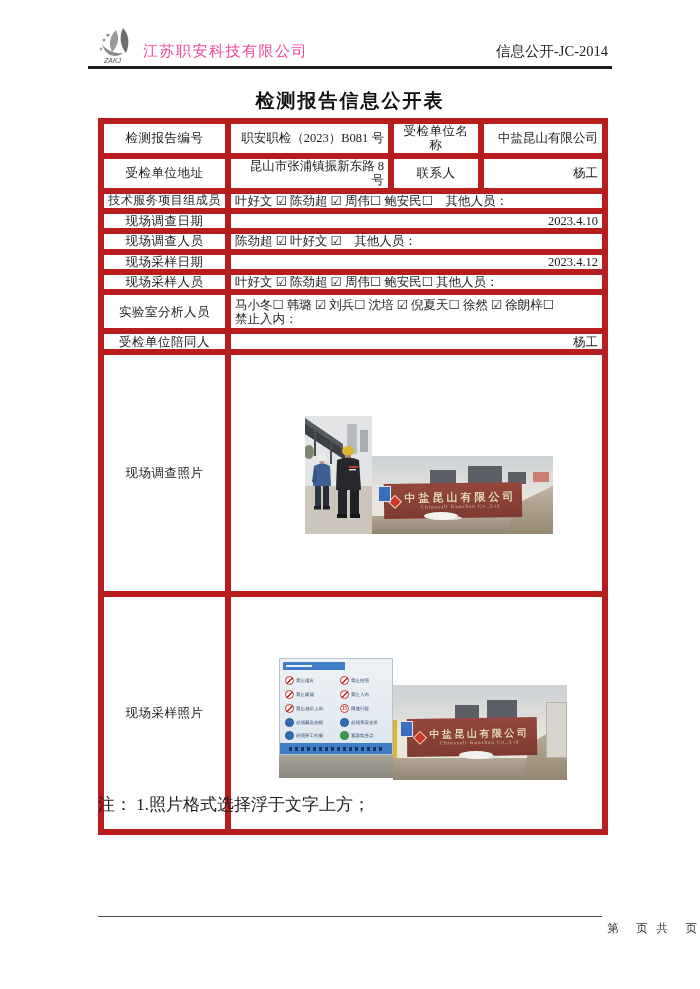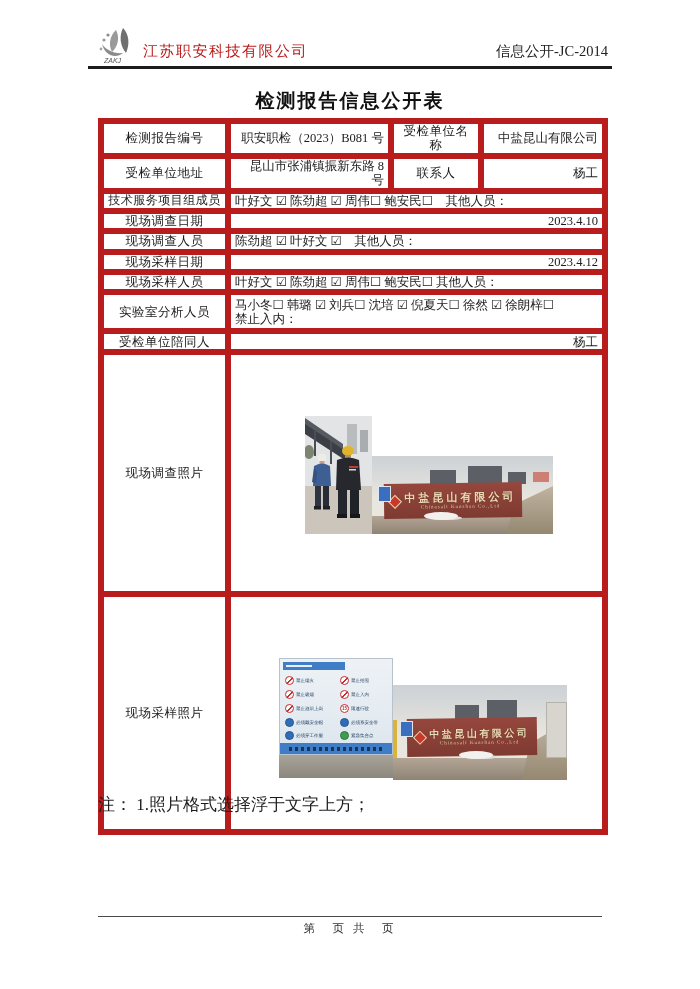--- a/index.html
+++ b/index.html
@@ -4,42 +4,42 @@
 <style>
   * { margin:0; padding:0; box-sizing:border-box; }
   html,body { background:#888; }
   .page {
     position:relative; width:700px; height:989px; background:#ffffff;
     font-family:"Liberation Serif","DejaVu Serif",serif; color:#1a1a1a;
     overflow:hidden; margin:0 auto;
   }
   
   .hdr-logo { position:absolute; left:96px; top:26px; width:48px; height:40px; }
-  .hdr-company { position:absolute; left:143px; top:42px; font-size:15px; letter-spacing:1.5px; color:#b91c1c; }
+  .hdr-company { position:absolute; left:143px; top:42px; font-size:15px; letter-spacing:1.5px; color:#ec4899; }
   .hdr-code { position:absolute; right:92px; top:42px; font-size:14.5px; color:#222; }
   .hdr-rule { position:absolute; left:88px; top:66px; width:524px; height:3px; background:#1c1c1c; }
   
   .doc-title { position:absolute; left:0; top:88px; width:100%; text-align:center;
     font-size:19px; font-weight:bold; letter-spacing:2px; color:#111; }
   
   table.form { position:absolute; left:98px; top:118px; width:504px;
     border-collapse:collapse; table-layout:fixed; }
   table.form td { border:6px solid #b91c1c; font-size:12.5px; color:#1c1c1c;
     padding:0 4px; line-height:1.15; overflow:hidden; }
   td.lbl { text-align:center; letter-spacing:0.5px; }
   td.ctr { text-align:right; }
   td.lft { text-align:left; padding-left:7px; }
   tr.h22 { height:22px; } tr.h18 { height:18px; } tr.h39 { height:39px; }
   tr.h21 { height:21px;margin-left:43px; } tr.h242 { height:242px; } tr.h238 { height:238px; }
   td.photo-cell { padding:0; vertical-align:top; }
   .lab2 { line-height:1.45; }
   
   .note { position:absolute; left:98px; top:793px; font-size:17px; color:#1c1c1c; }
   .ftr-rule { position:absolute; left:98px; top:916px; width:504px; height:1px; background:#4a4a4a; }
-  .ftr-text { position:absolute; left:0; top:921px; width:100%; text-align:center;
+  .ftr-text { position:absolute; left:0; top:921px; width:100%; text-align:right;
     font-size:11.5px; letter-spacing:3px; color:#333; }
   
   .pbox { position:relative; width:100%; height:100%; }
   .ph { position:absolute; overflow:hidden; }
   
   .ph-workers { left:70px; top:61px; width:67px; height:118px; background:#e3e5e6; }
   
   .wallph { background:linear-gradient(#ccd1d5, #e9e6df 55%); }
   .wp-ground { position:absolute; left:0; bottom:0; width:100%; height:24%;
     background:linear-gradient(#b3a595,#8f8474); }

